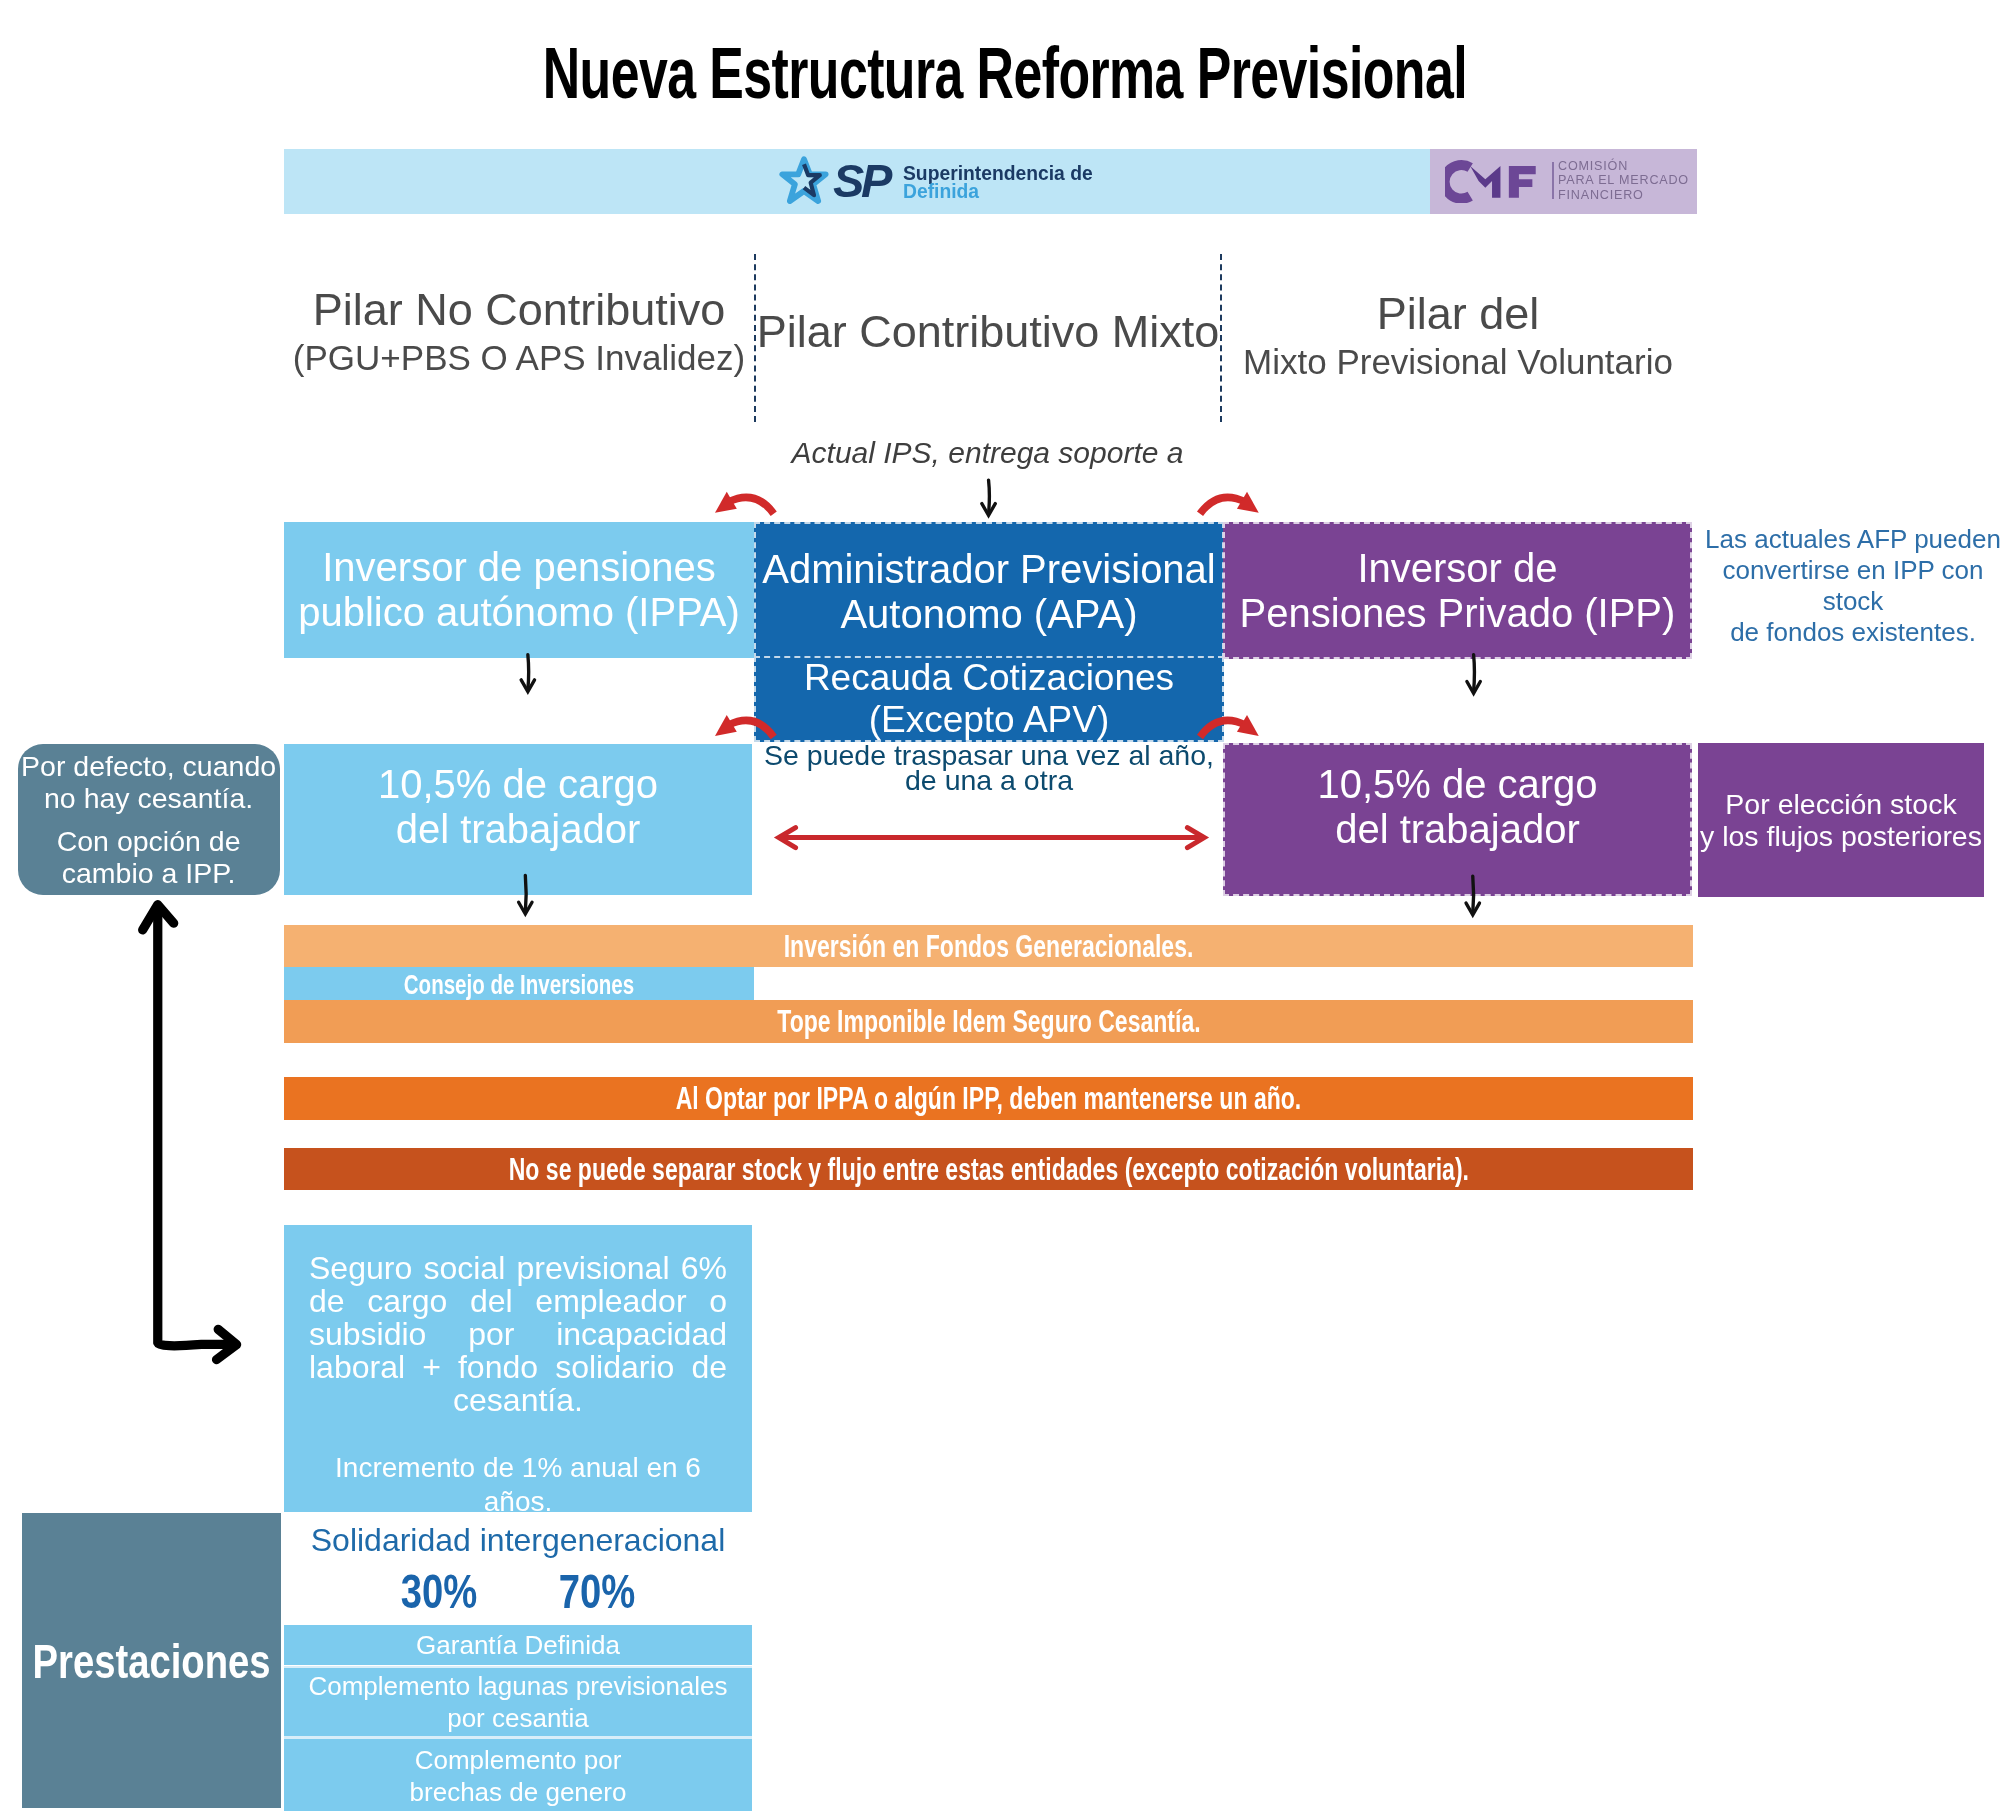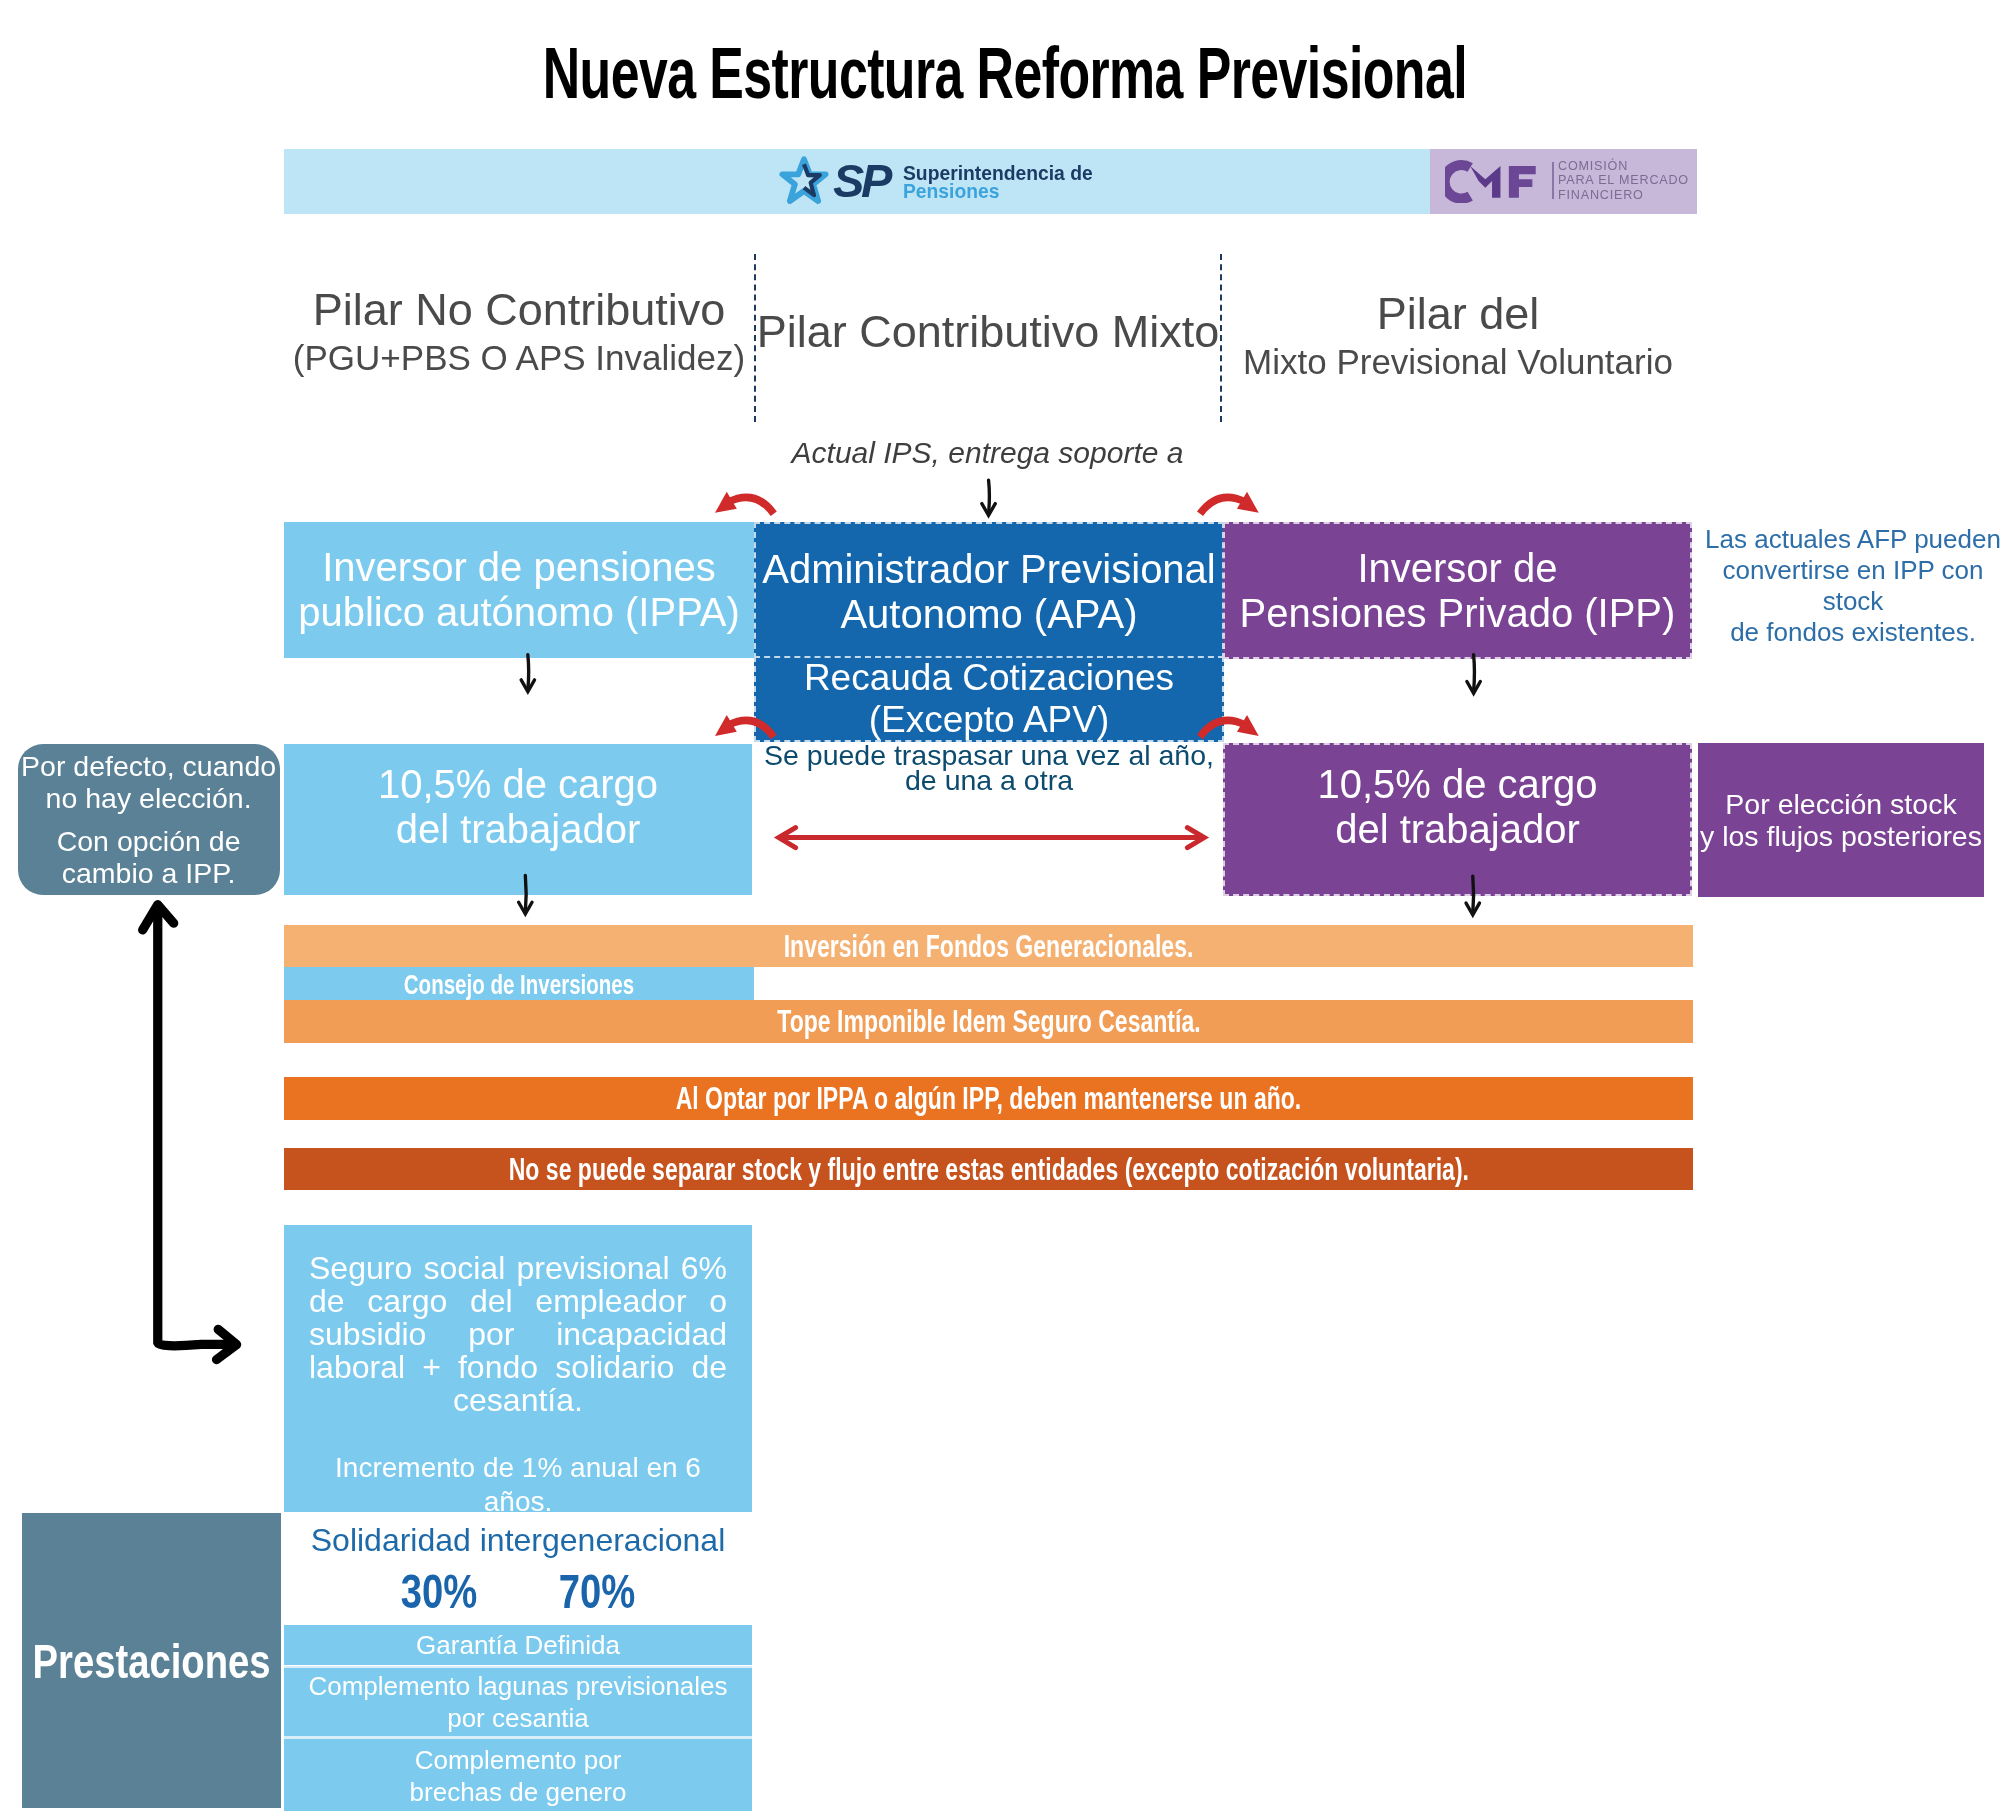--- a/index.html
+++ b/index.html
@@ -71,21 +71,21 @@
 <div id="logo-bar" class="abs"></div>
 <div id="cmf-box" class="abs"></div>
 
 <div id="sp-logo" class="abs">
   <svg width="50" height="50" viewBox="0 0 60 60" style="position:absolute;left:0;top:0;">
     <path d="M30 4 L37 22 L56 22 L41 34 L47 54 L30 42 L13 54 L19 34 L4 22 L23 22 Z" fill="none" stroke="#3ba3dc" stroke-width="7" stroke-linejoin="round"></path>
     <path d="M30 10 L35 23 L49 23 L38 32 L42 47 L30 38" fill="none" stroke="#1b3a64" stroke-width="5" stroke-linejoin="round"></path>
   </svg>
   <span class="sp-letters">SP</span>
   <span class="sp-t1">Superintendencia de</span>
-  <span class="sp-t2">Pensiones</span>
+  <span class="sp-t2">Definida</span>
 </div>
 
 <div id="cmf-logo" class="abs">
   <svg width="105" height="44" viewBox="0 0 125 52" style="position:absolute;left:0;top:0;">
     <path d="M30 10 A20 20 0 1 0 30 44" fill="none" stroke="#6c4796" stroke-width="12"></path>
     <path d="M30 8 L48 24 L66 8 L66 46 L56 46 L56 26 L48 34 L40 26" fill="#5b3a8a"></path>
     <path d="M76 8 L108 8 L108 18 L88 18 L88 24 L104 24 L104 33 L88 33 L88 46 L76 46 Z" fill="#6c4796"></path>
   </svg>
   <div class="cmf-sep"></div>
   <span class="cmf-t" style="top:0px;">COMISIÓN</span>
@@ -130,21 +130,21 @@
 </div>
 
 <div class="abs center" style="left:1697px;top:535px;width:312px;height:101px;color:#2d6ea8;">
   <span class="t31">Las actuales AFP pueden</span>
   <span class="t31">convertirse en IPP con stock</span>
   <span class="t31">de fondos existentes.</span>
 </div>
 
 <div class="abs center box-sl" style="left:17.6px;top:744px;width:262px;height:151px;border-radius:25px;">
   <span class="t34">Por defecto, cuando</span>
-  <span class="t34">no hay elección.</span>
+  <span class="t34">no hay cesantía.</span>
   <span class="t34" style="margin-top:11.7px;">Con opción de</span>
   <span class="t34">cambio a IPP.</span>
 </div>
 <div class="abs center box-lb" style="left:284px;top:744px;width:468px;height:151px;padding-bottom:25px;">
   <span class="t48">10,5% de cargo</span>
   <span class="t48">del trabajador</span>
 </div>
 <div class="abs" style="left:754px;top:743px;width:470px;height:76px;text-align:center;color:#0c4a6e;">
   <div style="font-size:28.5px;line-height:25px;">Se puede traspasar una vez al año,</div>
   <div style="font-size:28.5px;line-height:25px;">de una a otra</div>

